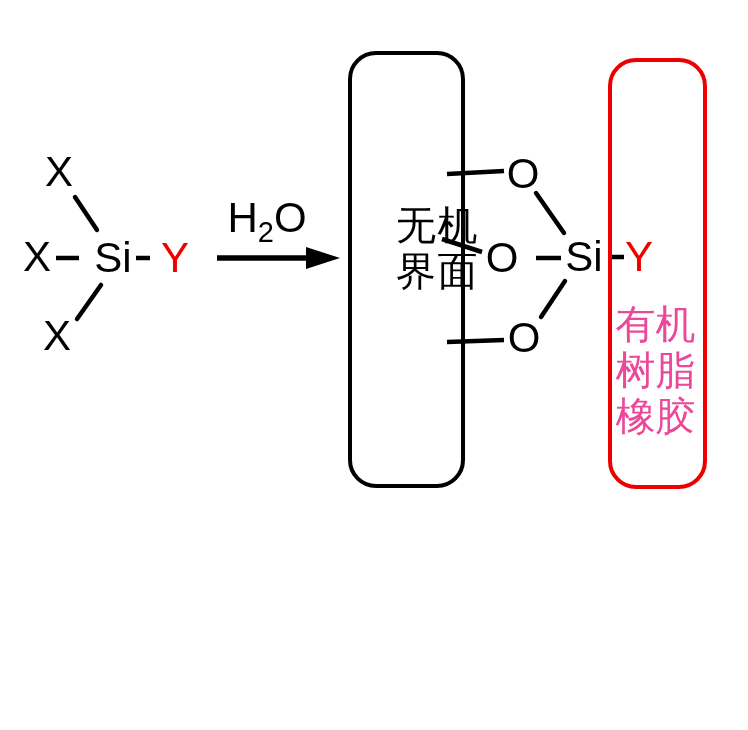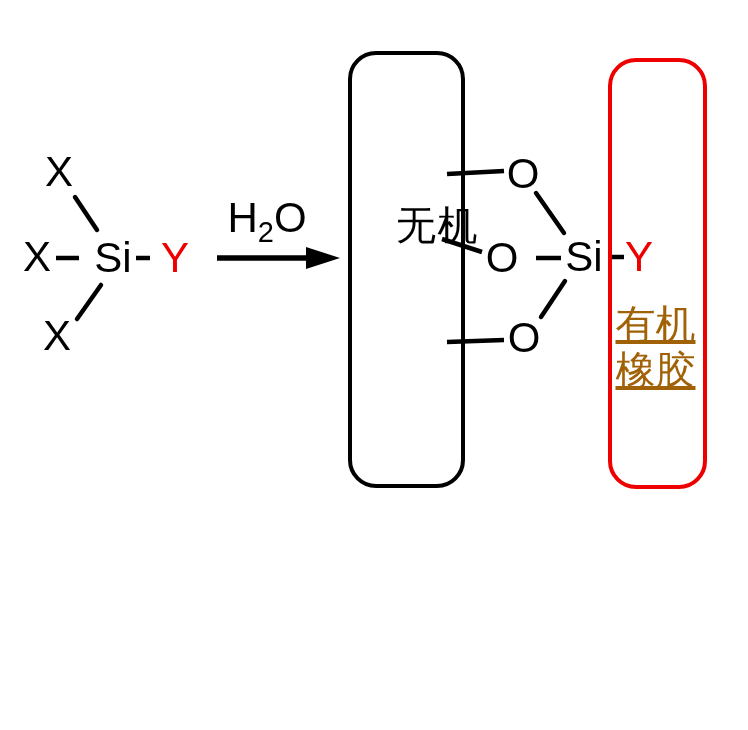--- a/index.html
+++ b/index.html
@@ -20,21 +20,21 @@
   }
   .h2o sub { font-size:29px; }
   .rbox { position:absolute; border:4px solid #000; border-radius:28px; background:transparent; }
   .rbox.inorganic { left:348px; top:51px; width:117px; height:437px; }
   .rbox.organic  { left:608px; top:58px; width:99px; height:431px; border-color:#ee0000; }
   .boxlabel {
     position:absolute; text-align:center; font-size:40px; line-height:46px;
     white-space:nowrap;
   }
   .boxlabel.inorganic { left:348px; top:202px; width:110px; letter-spacing:1.5px; color:#000;padding-left:48px; }
-  .boxlabel.organic   { left:608px; top:301px; width:95px;  letter-spacing:0;   color:#a16207;text-decoration:underline; }
+  .boxlabel.organic   { left:608px; top:301px; width:95px;  letter-spacing:0;   color:#ec4899; }
   .caption {
     position:absolute; left:127px; top:541px;
     font-size:37px; line-height:48px; white-space:nowrap; color:#000;
   }
 </style>
 </head>
 <body>
 
 <div class="canvas">
 
@@ -62,28 +62,30 @@
   <div class="atom" style="left:37px; top:257px;">X</div>
   <div class="atom" style="left:57px; top:336px;">X</div>
   <div class="atom" style="left:113px; top:258px;">Si</div>
   <div class="atom red" style="left:175px; top:258px;">Y</div>
 
   <div class="h2o"><span>H</span><sub>2</sub><span>O</span></div>
 
   <div class="rbox inorganic"></div>
   <div class="boxlabel inorganic">
     <div>无机</div>
+    <div>界面</div>
   </div>
 
   <div class="atom" style="left:523px; top:174px;">O</div>
   <div class="atom" style="left:502px; top:258px;">O</div>
   <div class="atom" style="left:524px; top:338px;">O</div>
   <div class="atom" style="left:584px; top:257px;">Si</div>
   <div class="atom red" style="left:639px; top:257px;">Y</div>
 
   <div class="rbox organic"></div>
   <div class="boxlabel organic">
     <div>有机</div>
+    <div>树脂</div>
     <div>橡胶</div>
   </div>
 
 
 </div>
 
 </body></html>

